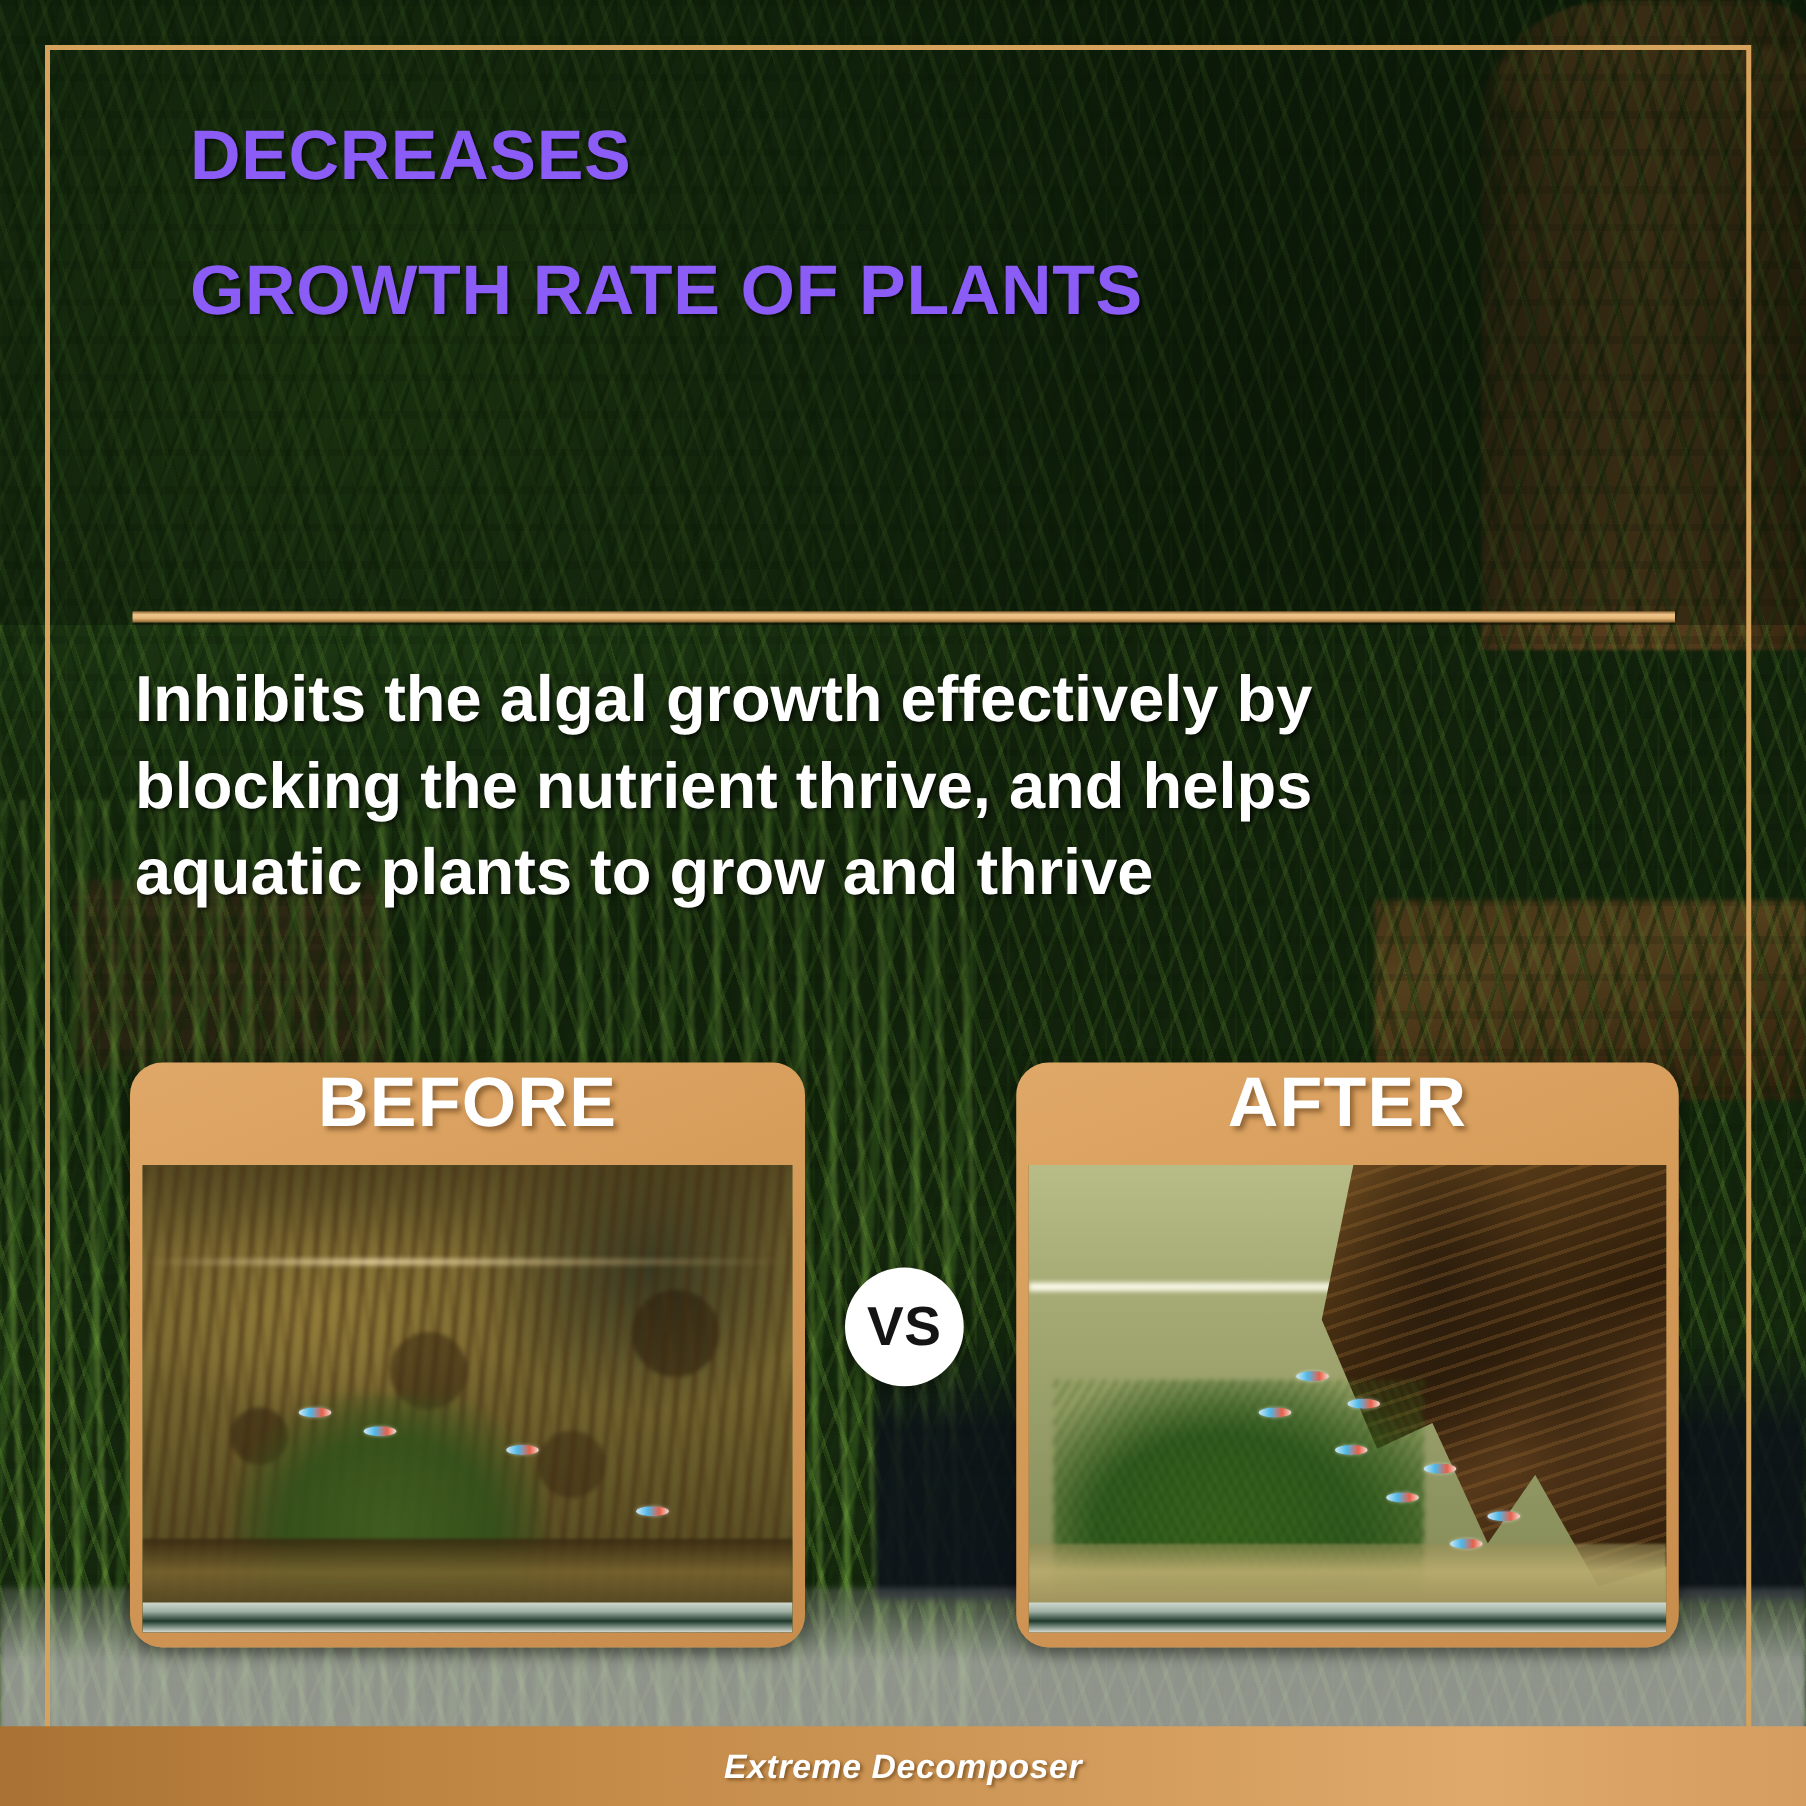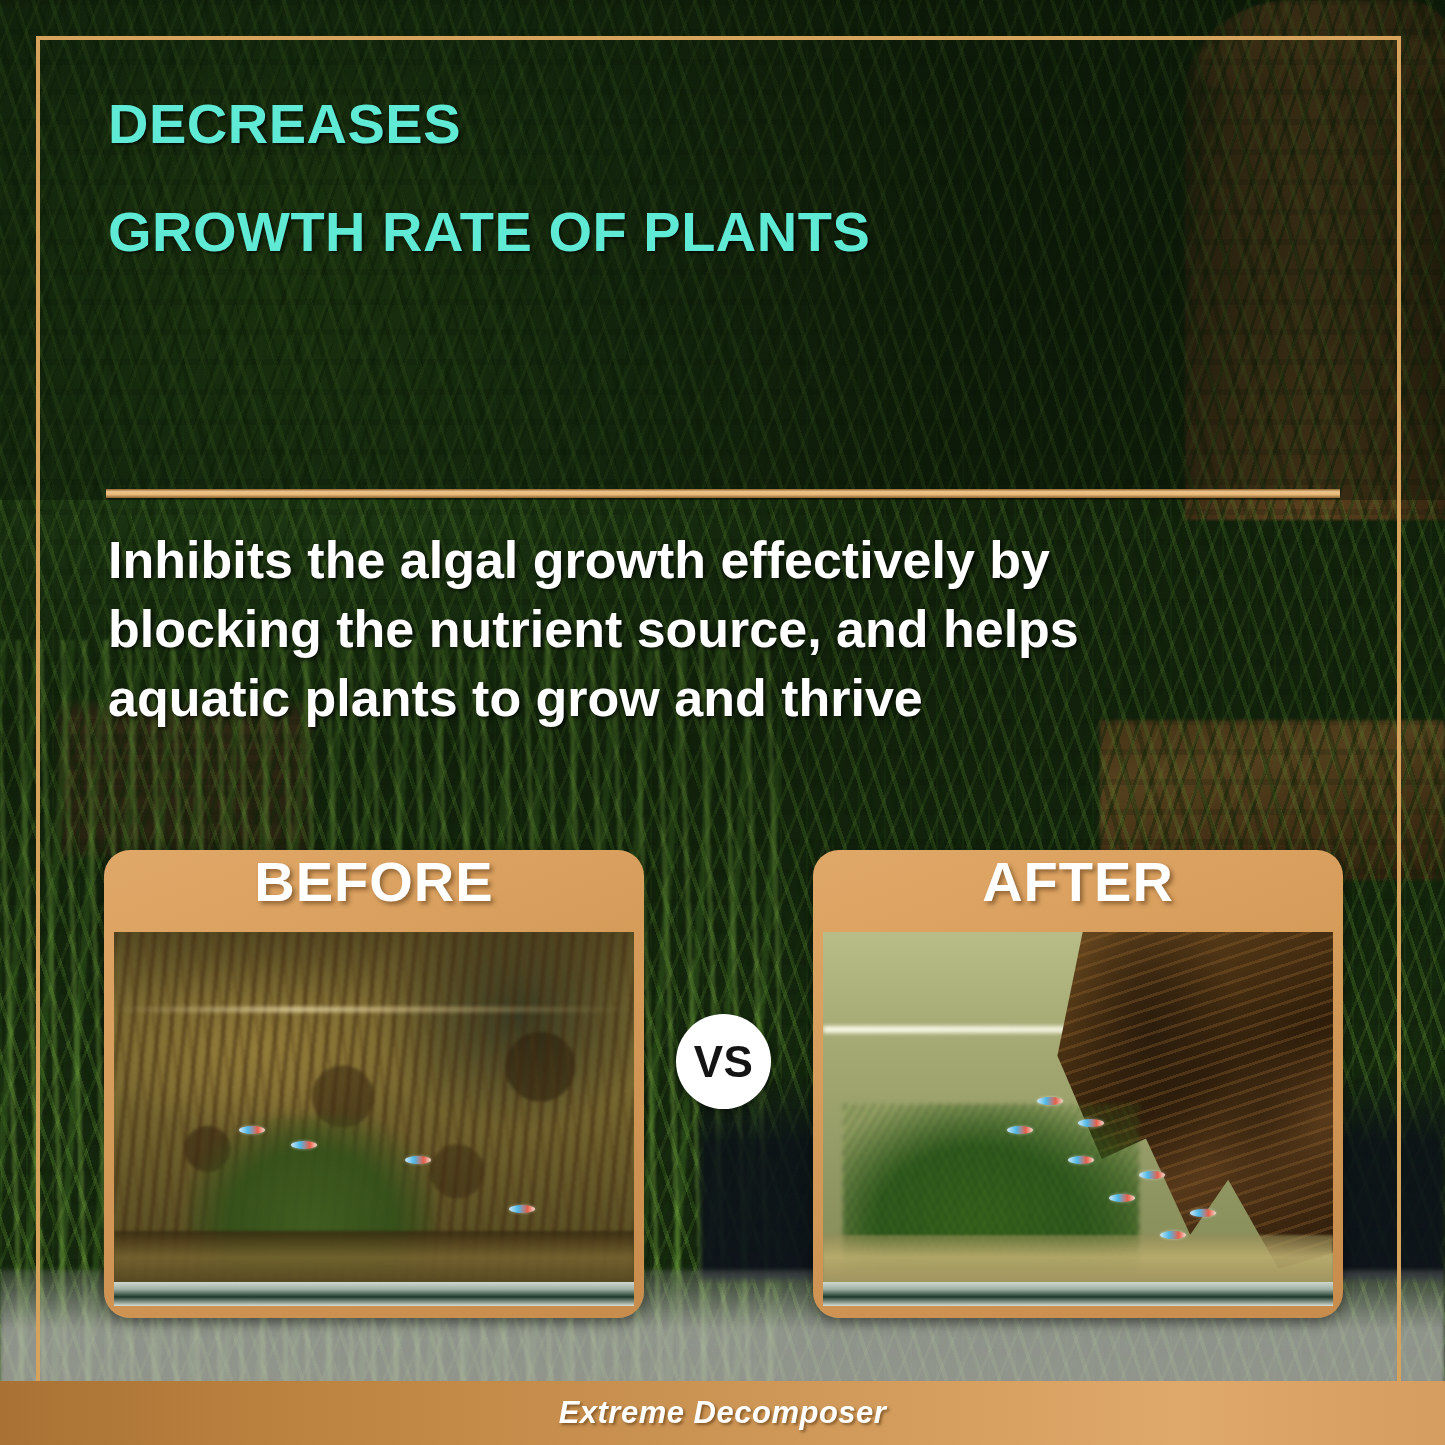--- a/index.html
+++ b/index.html
@@ -121,27 +121,28 @@
     pointer-events: none;
   }
 
   
   .headings {
     position: absolute;
     left: 108px; top: 92px;
     width: 1150px;
   }
   .head-line {
-    color: #5eead4;
+    color: #8b5cf6;
     font-size: 56px;
     font-weight: bold;
     letter-spacing: 0.5px;
     line-height: 1.14;
     text-shadow: 2px 2px 3px rgba(0,0,0,0.65);
     white-space: nowrap;
+    margin-left: 44px;
   }
   .head-block-2 { margin-top: 44px; }
 
   
   .divider {
     position: absolute;
     left: 106px; top: 489px;
     width: 1234px; height: 9px;
     background: linear-gradient(180deg, #8a6330 0%, #f0c58c 30%, #e7b878 62%, #8a6330 100%);
     box-shadow: 0 1px 2px rgba(0,0,0,0.5);
@@ -309,21 +310,21 @@
     position: absolute;
     left: 0; bottom: 0;
     width: 1445px; height: 64px;
     background: linear-gradient(90deg, #a97234 0%, #bd8340 22%, #d19a5a 58%, #dfa96b 82%, #d59d5f 100%);
     display: flex;
     align-items: center;
     justify-content: center;
   }
   .footer-text {
     color: #ffffff;
-    font-size: 31px;
+    font-size: 27px;
     font-weight: bold;
     font-style: italic;
     letter-spacing: 0.5px;
     text-shadow: 2px 2px 3px rgba(110,70,26,0.75);
   }
 </style>
 </head>
 <body>
 
 <div id="poster">
@@ -347,21 +348,21 @@
     <div class="head-line">DECREASES</div>
     <div class="head-block-2">
       <div class="head-line">GROWTH RATE OF PLANTS</div>
     </div>
   </div>
 
   <div class="divider"></div>
 
   <div class="body-copy">
     <span class="bline">Inhibits the algal growth effectively by</span>
-    <span class="bline">blocking the nutrient source, and helps</span>
+    <span class="bline">blocking the nutrient thrive, and helps</span>
     <span class="bline">aquatic plants to grow and thrive</span>
   </div>
 
   <div class="card card-before">
     <div class="card-label">BEFORE</div>
     <div class="card-photo">
       <div class="tank-before"></div>
       <div class="tank-before-algae"></div>
       <div class="tank-streak"></div>
       <div class="tank-before-plant"></div>

